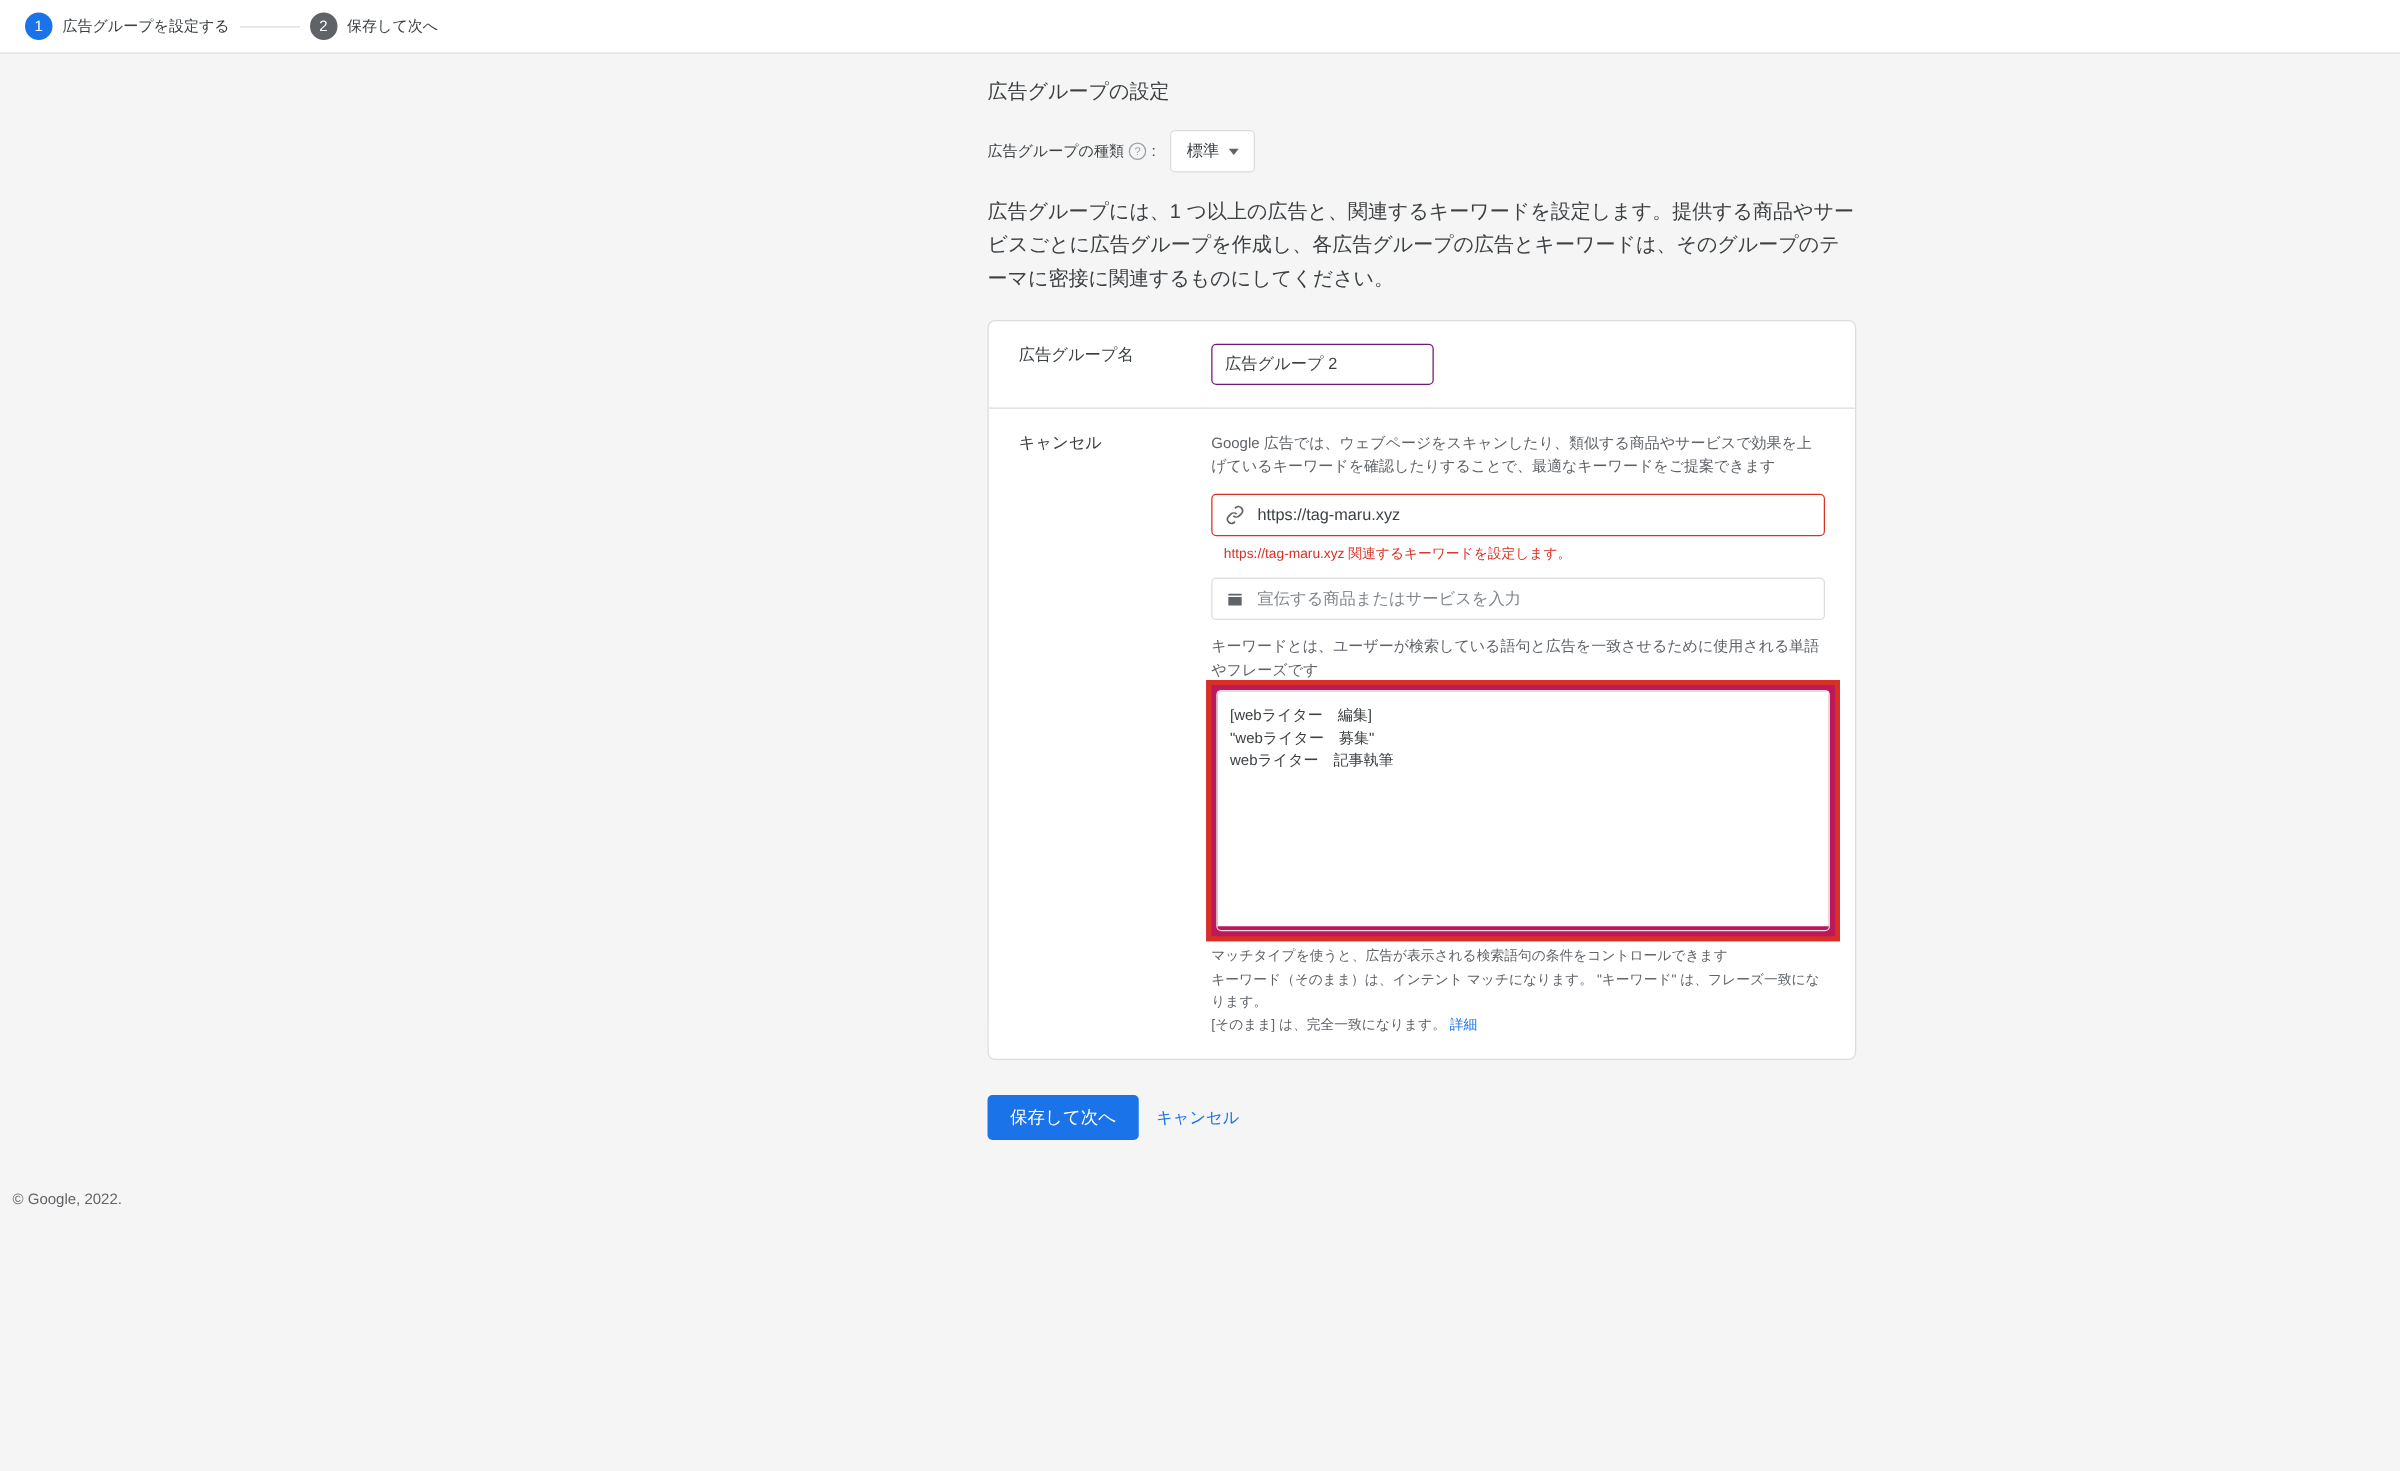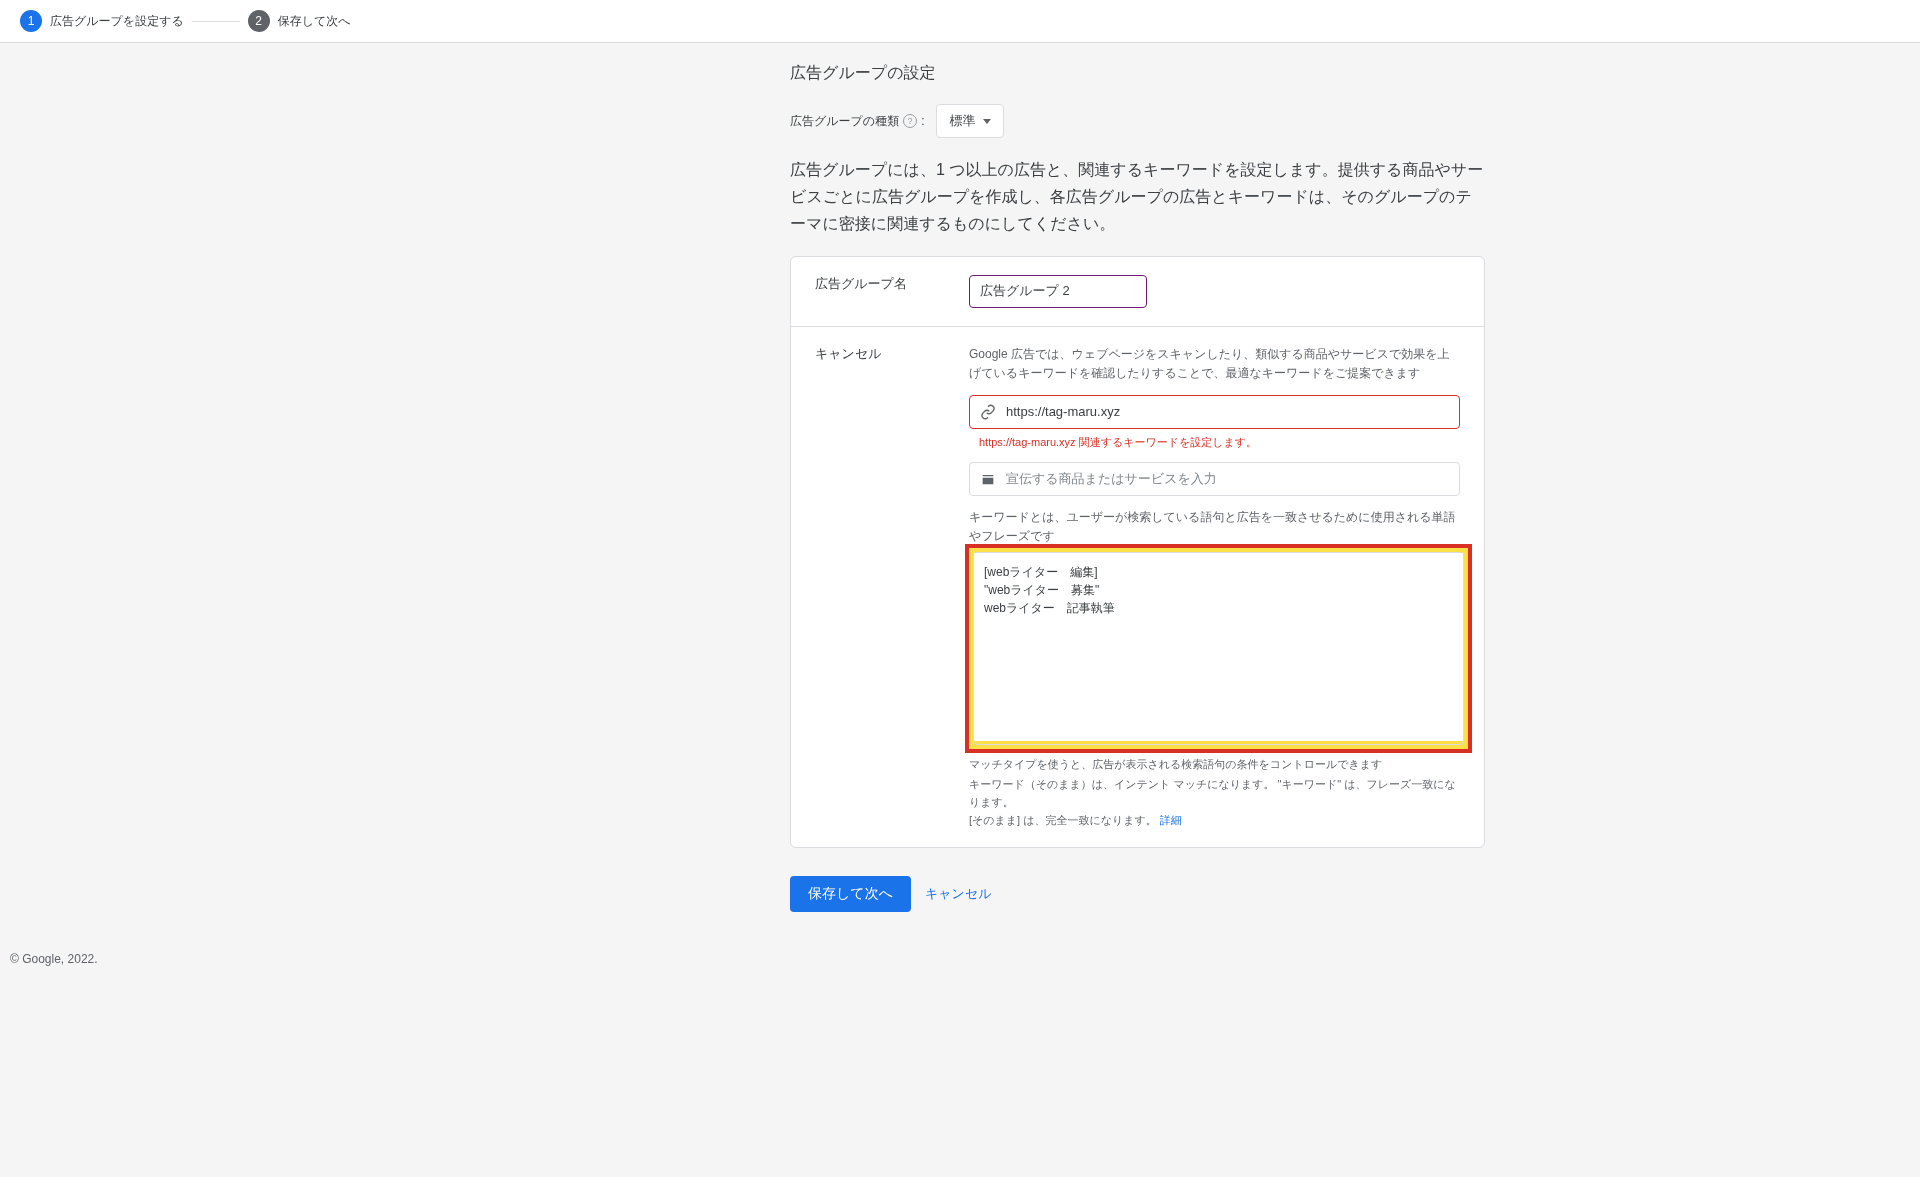--- a/index.html
+++ b/index.html
@@ -25,21 +25,21 @@
 .section-label { width:154px; font-size:13px; color:#3c4043; flex-shrink:0; }
 .section-body { flex:1; }
 .text-input { width:178px; border:1px solid #701a75; border-radius:4px; padding:8px 10px; font-size:13px; color:#3c4043; }
 .kw-intro { font-size:12px; color:#5f6368; line-height:1.6; margin-bottom:12px; }
 .input-row { border:1px solid #dadce0; border-radius:4px; display:flex; padding:8px 10px; gap:10px; margin-bottom:6px; }
 .input-row.error { border-color:#d93025; }
 .input-row input { border:none; outline:none; flex:1; font-size:13px; color:#3c4043; background:transparent; }
 .input-row input::placeholder { color:#80868b; }
 .input-row .url-text { font-size:13px; color:#3c4043; flex:1; }
 .error-msg { color:#d93025; font-size:11px; margin:6px 0 12px 10px; }
-.textarea-wrap { border:4px solid #d93025; background:#fde047; margin-top:-4px; margin-left:-4px; margin-right:-12px; position:relative; z-index:2; }
+.textarea-wrap { border:4px solid #d93025; background:#be185d; margin-top:-4px; margin-left:-4px; margin-right:-12px; position:relative; z-index:2; }
 .textarea-inner { border:1px solid #dadce0; border-radius:4px; margin:4px; }
 .kw-textarea { width:100%; min-height:188px; border:none; outline:none; resize:none; padding:10px; font-size:12px; color:#3c4043; line-height:1.5; font-family:inherit; }
 .kw-desc { font-size:12px; color:#5f6368; line-height:1.6; margin-bottom:2px; margin-top:12px; }
 .match-note { font-size:11px; color:#5f6368; margin-top:4px;font-family:Liberation Mono, monospace; }
 .kw-help { font-size:11px; color:#5f6368; margin-top:4px; line-height:1.6; }
 .kw-help .link { color:#1a73e8; cursor:pointer; }
 .actions { display:flex; align-items:center; gap:14px; margin-top:28px; }
 .primary-btn { background:#1a73e8; color:#fff; border:none; border-radius:4px; padding:9px 18px; font-size:14px; cursor:pointer; }
 .cancel-link { color:#1a73e8; font-size:13px; cursor:pointer; }
 .footer { font-size:12px; color:#5f6368; padding:20px 10px; }

